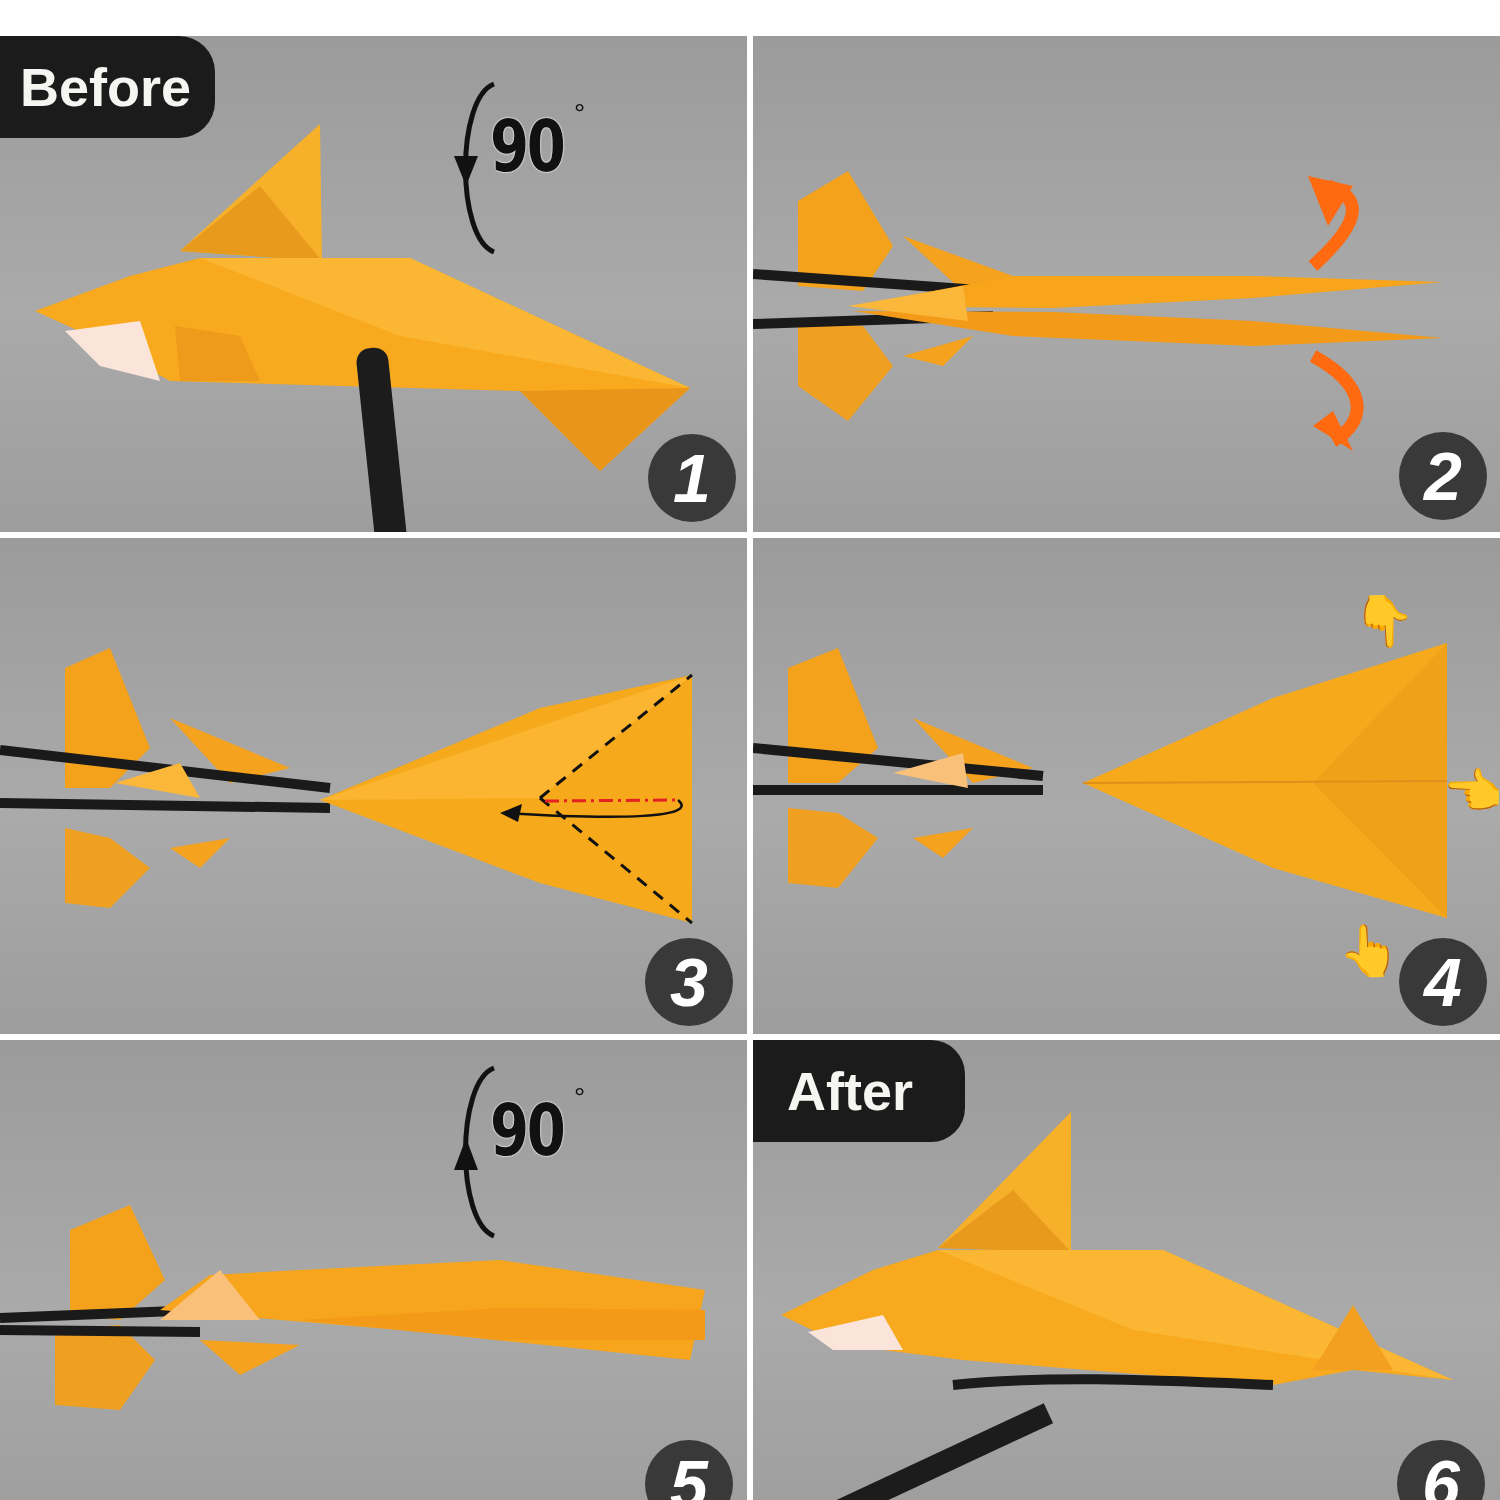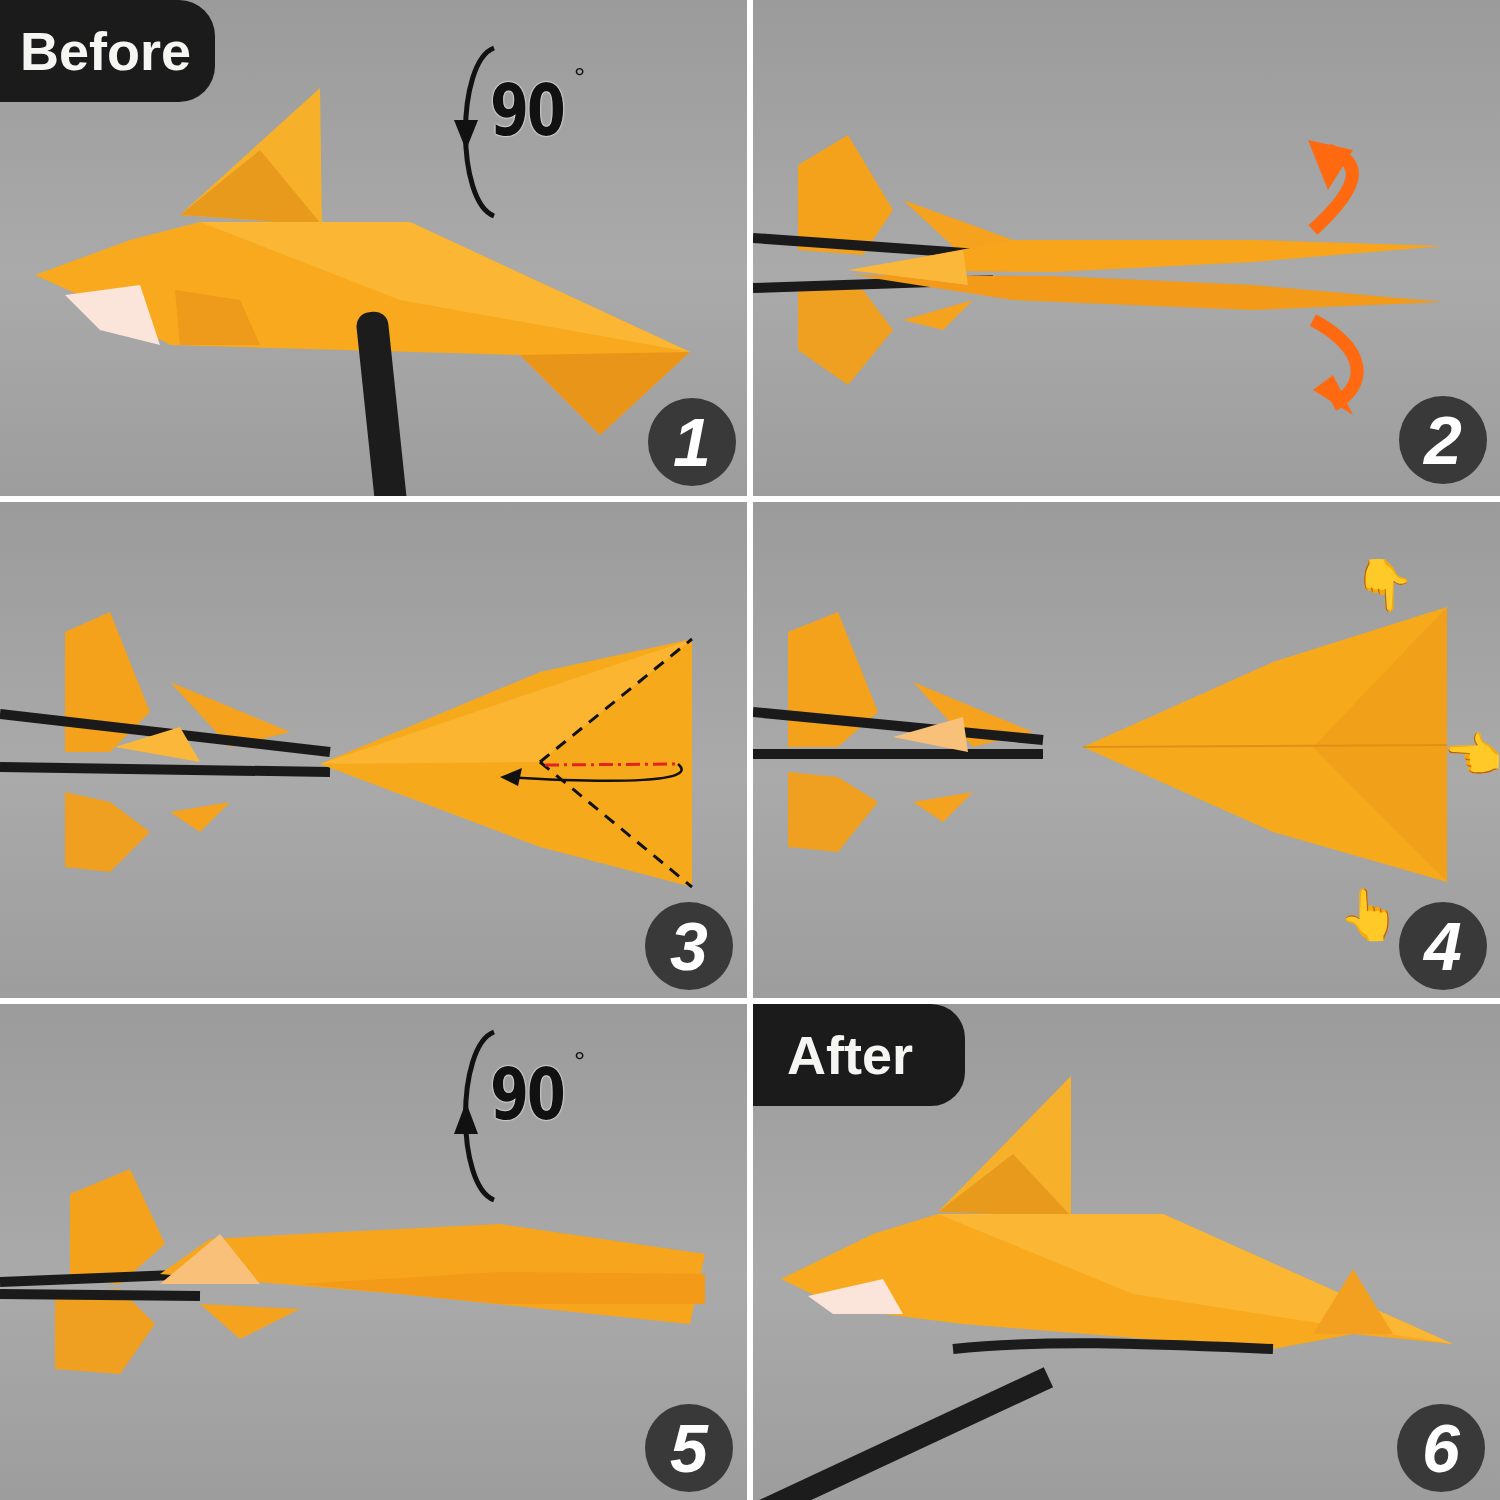--- a/index.html
+++ b/index.html
@@ -1,17 +1,17 @@
 <!DOCTYPE html>
 <html><head>
 <meta charset="utf-8">
 <style>
   html,body{margin:0;padding:0;background:#fff;}
   body{width:1500px;height:1500px;position:relative;overflow:hidden;font-family:"Liberation Sans",sans-serif;}
-  .grid{position:absolute;inset:0;display:grid;grid-template-columns:747px 747px;grid-template-rows:496px 496px 496px;gap:6px;}
+  .grid{position:absolute;inset:0;display:grid;grid-template-columns:747px 747px;grid-template-rows:496px 496px 496px;gap:6px;margin-top:36px;}
   .panel{position:relative;overflow:hidden;background:linear-gradient(180deg,#9a9b9a 0%,#a9aaa9 55%,#9c9d9c 100%);}
   .panel svg.scene{position:absolute;inset:0;width:100%;height:100%;}
   .tag{position:absolute;background:#1b1b1b;color:#f5f5f2;font-weight:bold;font-size:54px;line-height:1;padding:22px 30px 24px 20px;border-radius:0 0 34px 0;}
   .tag.after{top:0;left:0;border-radius:0 34px 34px 0;padding:24px 52px 24px 34px;}
   .tag.before{top:0;left:0;border-radius:0 36px 36px 0;padding:24px 24px 24px 20px;}
   .badge{position:absolute;width:88px;height:88px;border-radius:50%;background:#393939;color:#fff;font-weight:bold;font-style:italic;font-size:68px;line-height:88px;text-align:center;}
   .rot{position:absolute;text-decoration:underline;}
   .rot .deg{position:absolute;left:44px;top:26px;font-family:"DejaVu Sans",sans-serif;font-weight:bold;font-size:72px;color:#111;letter-spacing:-3px;transform:scaleX(0.78);transform-origin:left top;text-shadow:0 0 2px #fff,0 0 2px #fff;}
   .rot .circ{position:absolute;left:128px;top:20px;font-size:28px;color:#111;}
 </style>

